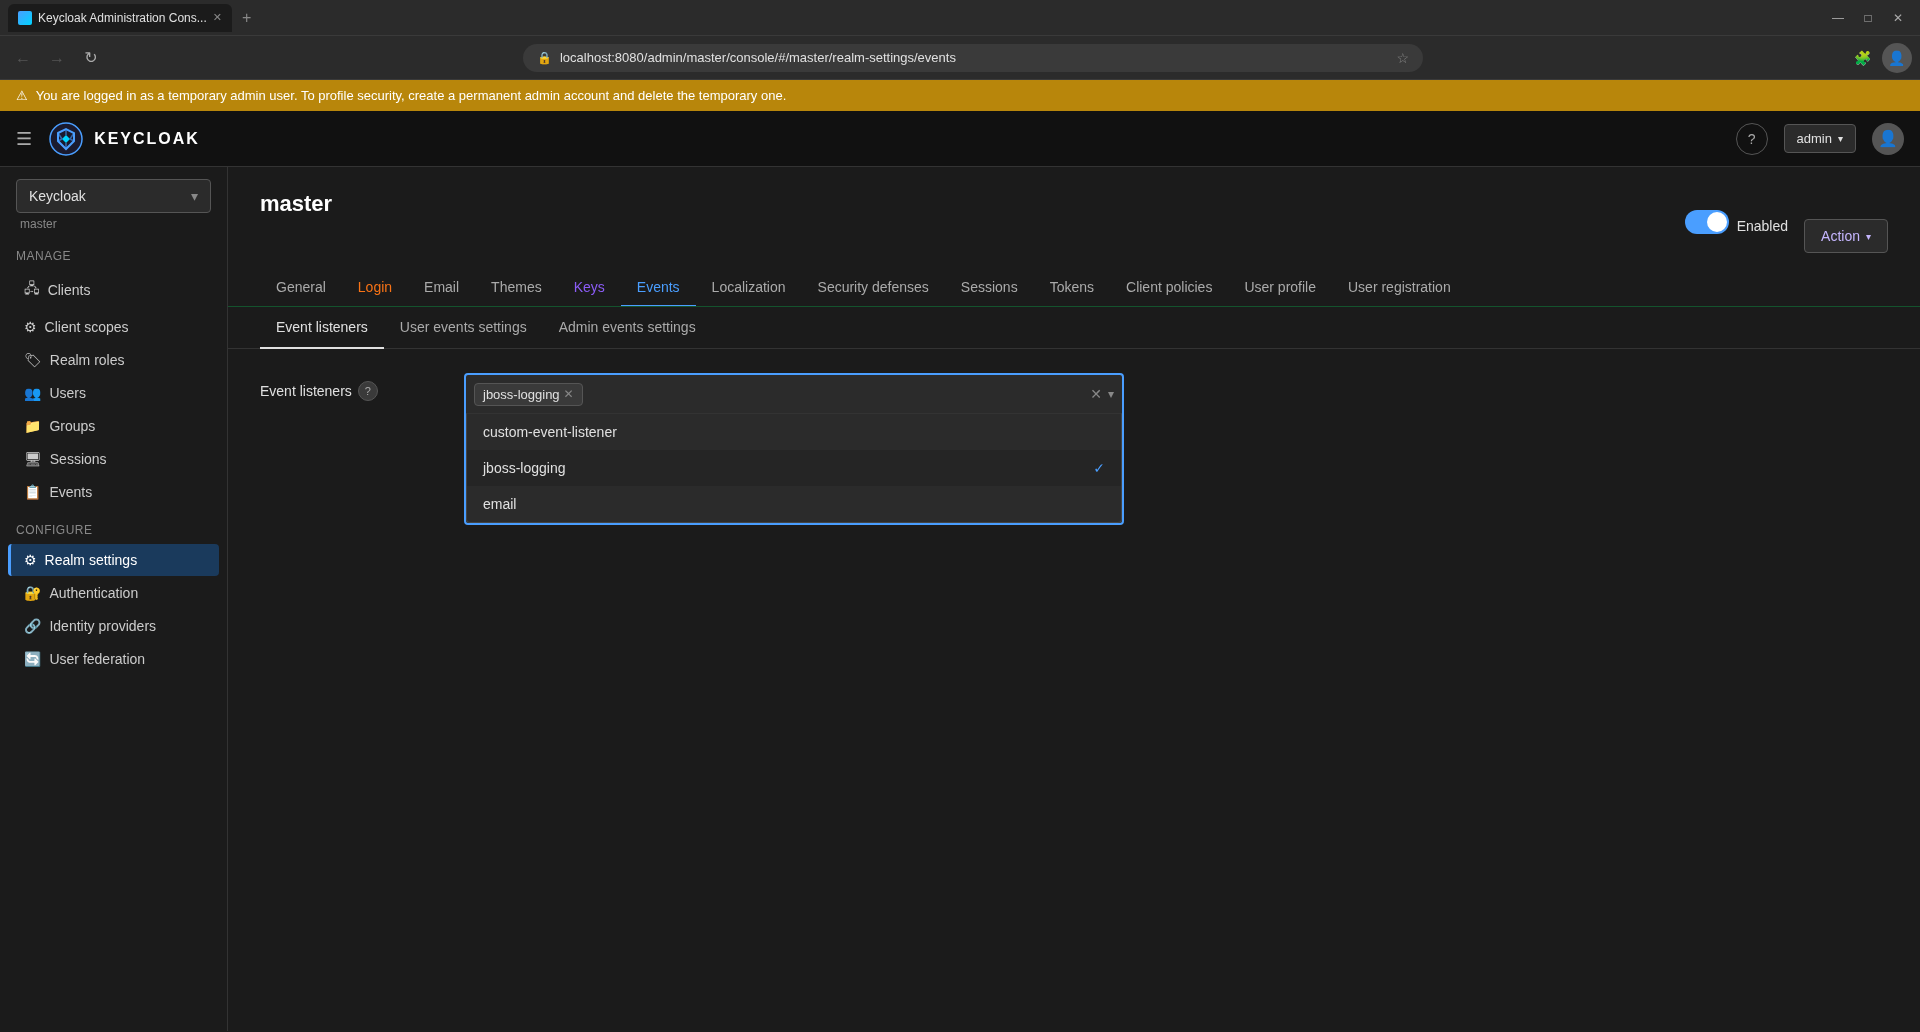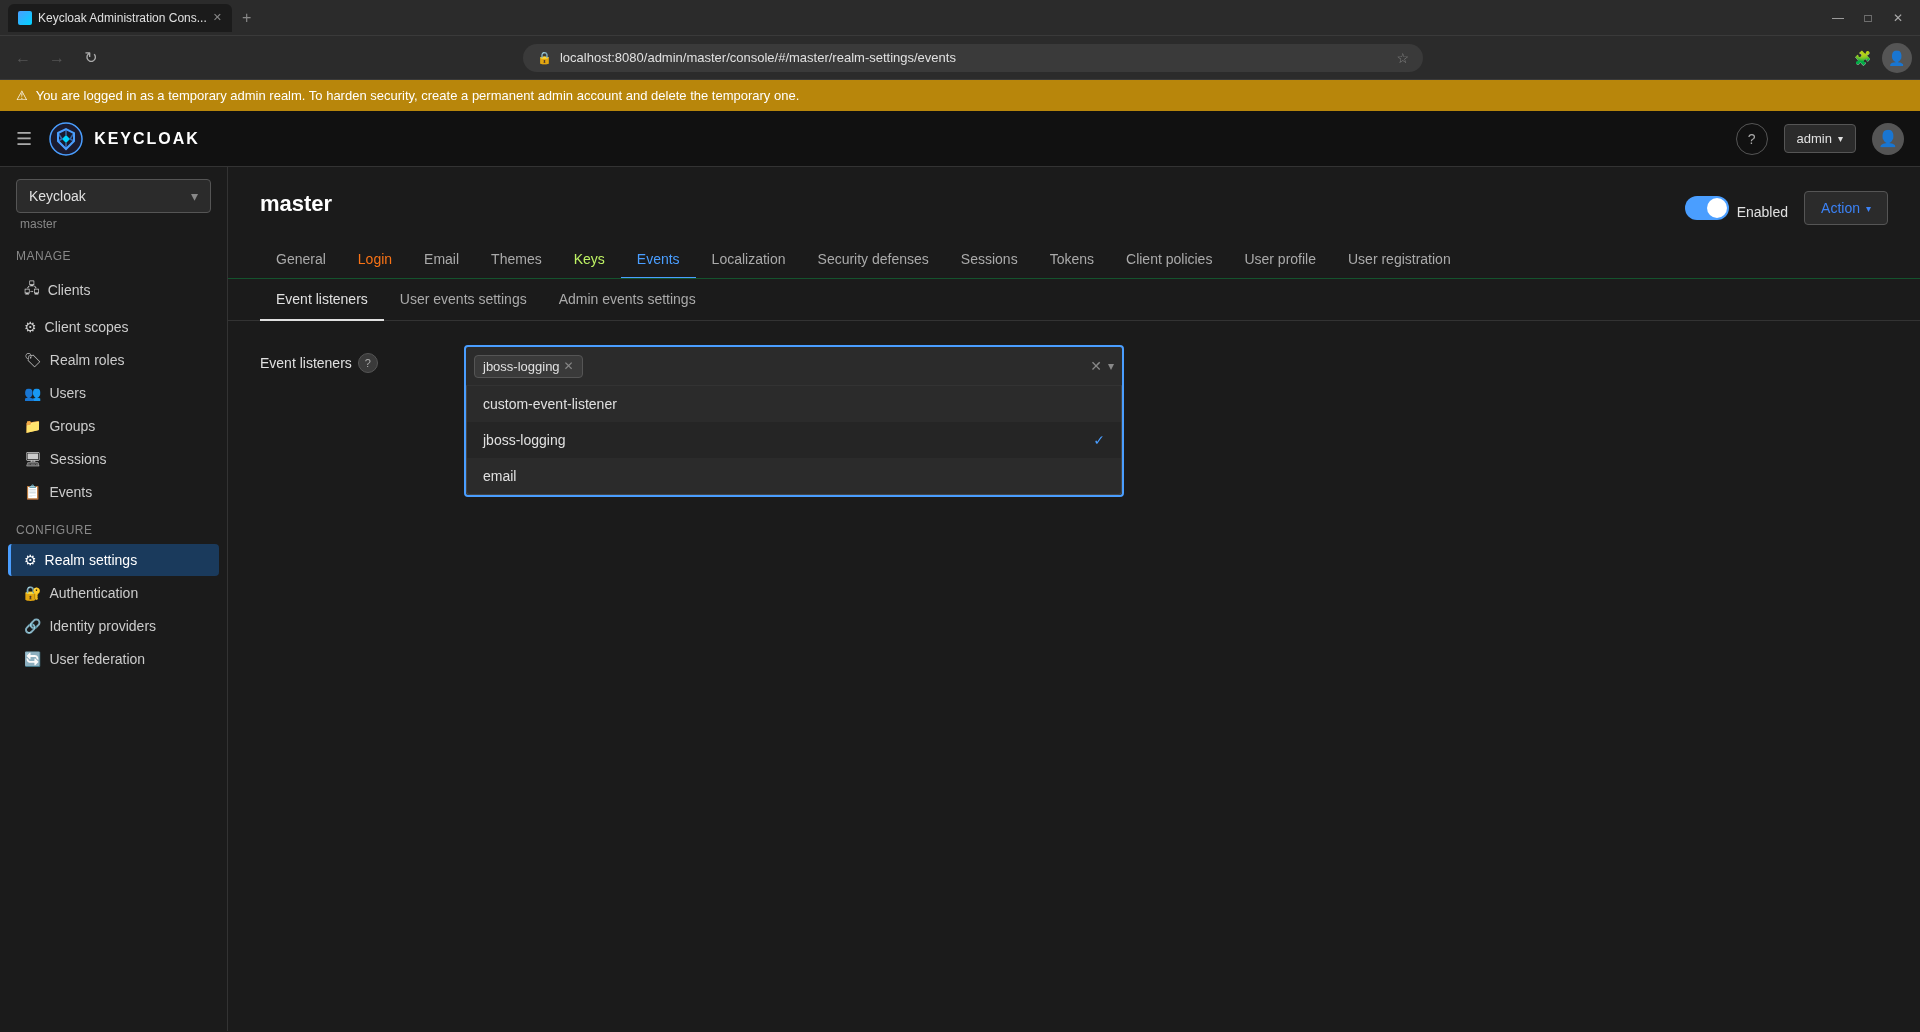--- a/index.html
+++ b/index.html
@@ -38,21 +38,21 @@
     <span style="color:#888; font-size:14px; cursor:pointer;">☆</span>
   </div>
   <div style="display:flex; align-items:center; gap:4px; margin-left:8px;">
     <button style="background:transparent; border:none; color:#aaa; width:30px; height:30px; cursor:pointer; font-size:14px;">🧩</button>
     <button style="background:transparent; border:none; color:#aaa; width:30px; height:30px; cursor:pointer; font-size:14px; border-radius:50%; background:#555;">👤</button>
   </div>
 </div>
 
 <div style="background:#b8860b; color:#fff; padding:8px 16px; font-size:13px; display:flex; align-items:center; gap:8px;">
   <span>⚠</span>
-  <span>You are logged in as a temporary admin realm. To harden security, create a permanent admin account and delete the temporary one.</span>
+  <span>You are logged in as a temporary admin user. To profile security, create a permanent admin account and delete the temporary one.</span>
 </div>
 
 <div style="background:#111; height:56px; display:flex; align-items:center; padding:0 16px; gap:16px; border-bottom:1px solid #333;">
   <span style="color:#aaa; font-size:18px; cursor:pointer;">☰</span>
   <div style="display:flex; align-items:center; gap:10px; cursor:pointer;">
     <svg width="36" height="36" viewBox="0 0 36 36">
       <circle cx="18" cy="18" r="16" fill="#1a1a2e" stroke="#4a9eff" stroke-width="1.5"></circle>
       <path d="M10 12 L18 8 L26 12 L26 20 L18 28 L10 20 Z" fill="none" stroke="#4a9eff" stroke-width="2"></path>
       <path d="M14 18 L18 14 L22 18 L18 22 Z" fill="#00d4ff"></path>
       <path d="M18 8 L18 14 M18 22 L18 28 M10 12 L14 18 M22 18 L26 20 M10 20 L14 18 M22 18 L26 12" stroke="#4a9eff" stroke-width="1.5" opacity="0.6"></path>
@@ -136,33 +136,33 @@
       <div>
         <h1 style="font-size:22px; font-weight:600; color:#fff; margin-bottom:8px;">master</h1>
       </div>
       <div style="display:flex; align-items:center; gap:16px; flex-shrink:0; margin-left:32px;">
         <div style="display:flex; align-items:flex-end; gap:8px;">
           <div style="width:44px; height:24px; background:#4a9eff; border-radius:12px; position:relative; cursor:pointer; flex-shrink:0;">
             <div style="position:absolute; top:2px; right:2px; width:20px; height:20px; background:#fff; border-radius:50%;"></div>
           </div>
           <span style="color:#e0e0e0; font-size:14px;">Enabled</span>
         </div>
-        <button style="background:#2b2b2b; border:1px solid #555; border-radius:4px; color:#3b82f6; padding:8px 16px; cursor:pointer; font-size:14px; display:flex; align-items:center; gap:6px;">
+        <button style="background:#2b2b2b; border:1px solid #555; border-radius:4px; color:#c4b5fd; padding:8px 16px; cursor:pointer; font-size:14px; display:flex; align-items:center; gap:6px;margin-top:28px;">
           <span>Action</span>
           <span style="font-size:10px;">▾</span>
         </button>
       </div>
     </div>
 
     <div style="display:flex; border-bottom:1px solid #14532d; padding:0 32px; overflow-x:auto;">
       <div style="padding:10px 16px; cursor:pointer; color:#aaa; font-size:14px; white-space:nowrap; border-bottom:2px solid transparent; margin-bottom:-1px;">General</div>
       <div style="padding:10px 16px; cursor:pointer; color:#f97316; font-size:14px; white-space:nowrap; border-bottom:2px solid transparent; margin-bottom:-1px;">Login</div>
       <div style="padding:10px 16px; cursor:pointer; color:#aaa; font-size:14px; white-space:nowrap; border-bottom:2px solid transparent; margin-bottom:-1px;">Email</div>
       <div style="padding:10px 16px; cursor:pointer; color:#aaa; font-size:14px; white-space:nowrap; border-bottom:2px solid transparent; margin-bottom:-1px;">Themes</div>
-      <div style="padding:10px 16px; cursor:pointer; color:#bef264; font-size:14px; white-space:nowrap; border-bottom:2px solid transparent; margin-bottom:-1px;">Keys</div>
+      <div style="padding:10px 16px; cursor:pointer; color:#8b5cf6; font-size:14px; white-space:nowrap; border-bottom:2px solid transparent; margin-bottom:-1px;">Keys</div>
       <div style="padding:10px 16px; cursor:pointer; color:#4a9eff; font-size:14px; white-space:nowrap; border-bottom:2px solid #4a9eff; margin-bottom:-1px;">Events</div>
       <div style="padding:10px 16px; cursor:pointer; color:#aaa; font-size:14px; white-space:nowrap; border-bottom:2px solid transparent; margin-bottom:-1px;">Localization</div>
       <div style="padding:10px 16px; cursor:pointer; color:#aaa; font-size:14px; white-space:nowrap; border-bottom:2px solid transparent; margin-bottom:-1px;">Security defenses</div>
       <div style="padding:10px 16px; cursor:pointer; color:#aaa; font-size:14px; white-space:nowrap; border-bottom:2px solid transparent; margin-bottom:-1px;">Sessions</div>
       <div style="padding:10px 16px; cursor:pointer; color:#aaa; font-size:14px; white-space:nowrap; border-bottom:2px solid transparent; margin-bottom:-1px;">Tokens</div>
       <div style="padding:10px 16px; cursor:pointer; color:#aaa; font-size:14px; white-space:nowrap; border-bottom:2px solid transparent; margin-bottom:-1px;text-align:right;">Client policies</div>
       <div style="padding:10px 16px; cursor:pointer; color:#aaa; font-size:14px; white-space:nowrap; border-bottom:2px solid transparent; margin-bottom:-1px;">User profile</div>
       <div style="padding:10px 16px; cursor:pointer; color:#aaa; font-size:14px; white-space:nowrap; border-bottom:2px solid transparent; margin-bottom:-1px;">User registration</div>
     </div>
 

